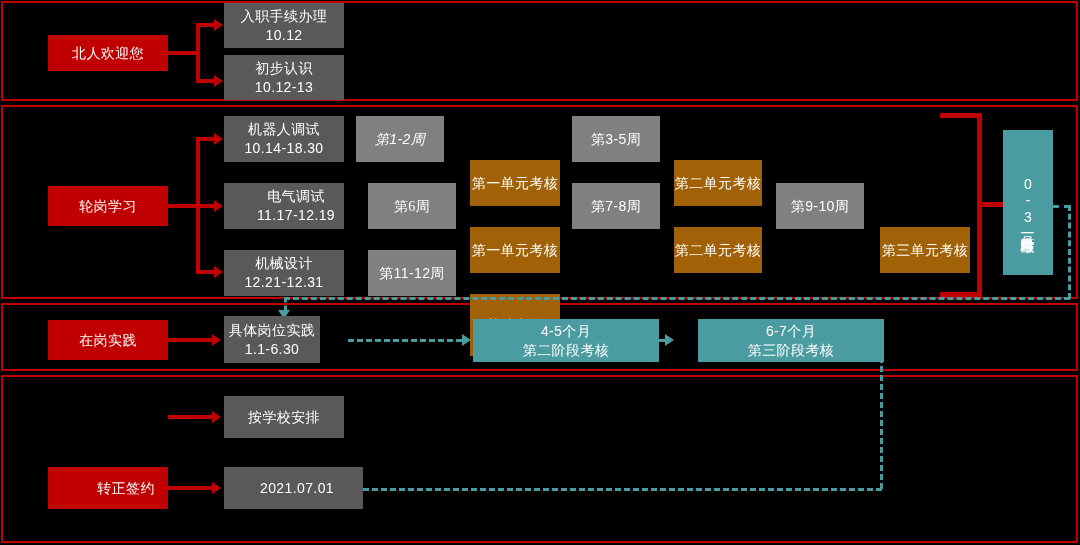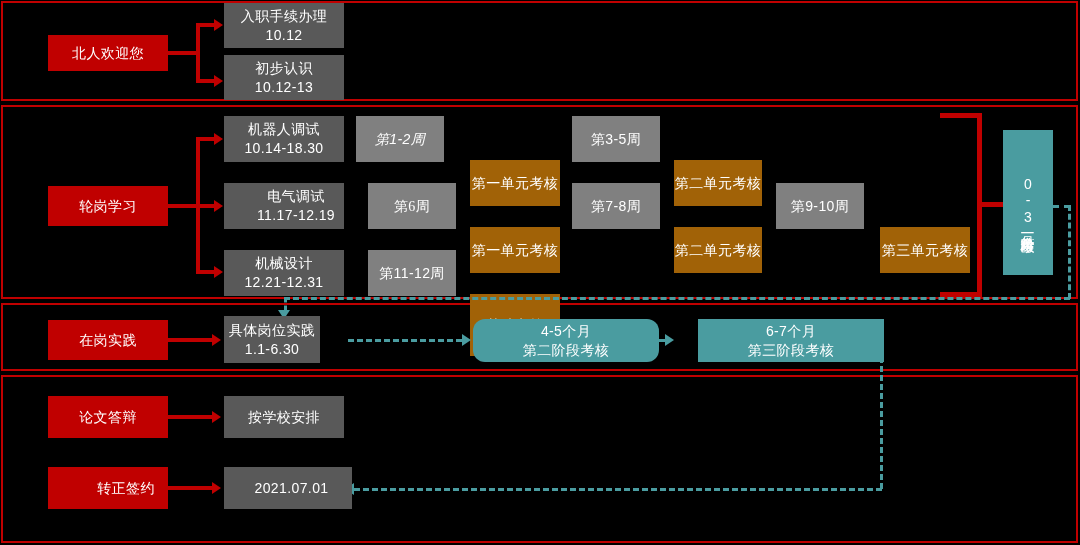--- a/index.html
+++ b/index.html
@@ -154,49 +154,46 @@
   <div class="arrR" style="left:212px;top:334px;"></div>
 
   <div class="box grayD" style="left:224px;top:316px;width:96px;height:47px;">
     <span>具体岗位实践</span>
     <span class="l2">1.1-6.30</span>
   </div>
 
   <div class="dashH" style="left:348px;top:339px;width:114px;"></div>
   <div class="arrRT" style="left:462px;top:334px;"></div>
 
-  <div class="box teal" style="left:473px;top:319px;width:186px;height:43px;border-radius:12px;">
+  <div class="box teal" style="left:473px;top:319px;width:186px;height:43px;">
     <span>4-5个月</span>
     <span class="l2">第二阶段考核</span>
   </div>
 
   <div class="dashH" style="left:659px;top:339px;width:8px;"></div>
   <div class="arrRT" style="left:665px;top:334px;"></div>
 
   <div class="box teal" style="left:698px;top:319px;width:186px;height:43px;">
     <span>6-7个月</span>
     <span class="l2">第三阶段考核</span>
   </div>
 
   <div class="dashH" style="left:861px;top:339px;width:22px;"></div>
   <div class="dashV" style="left:880px;top:339px;height:150px;"></div>
   <div class="dashH" style="left:354px;top:488px;width:528px;"></div>
   <div class="arrLT" style="left:345px;top:483px;"></div>
 
-  <div class="box red" style="left:48px;top:396px;width:120px;height:42px;">
-    <span>论文答辩</span>
-  </div>
   <div class="ln" style="left:168px;top:415px;width:46px;height:4px;"></div>
   <div class="arrR" style="left:212px;top:411px;"></div>
   <div class="box grayD" style="left:224px;top:396px;width:120px;height:42px;">
     <span>按学校安排</span>
   </div>
 
   <div class="box red" style="left:48px;top:467px;width:120px;height:42px;padding-left:36px;">
     <span>转正签约</span>
   </div>
   <div class="ln" style="left:168px;top:486px;width:46px;height:4px;"></div>
   <div class="arrR" style="left:212px;top:482px;"></div>
-  <div class="box grayD" style="left:224px;top:467px;width:128px;height:42px;padding-left:7px;">
+  <div class="box grayD" style="left:224px;top:467px;width:139px;height:42px;padding-left:7px;">
     <span>2021.07.01</span>
   </div>
 
 </div>
 
 </body></html>

